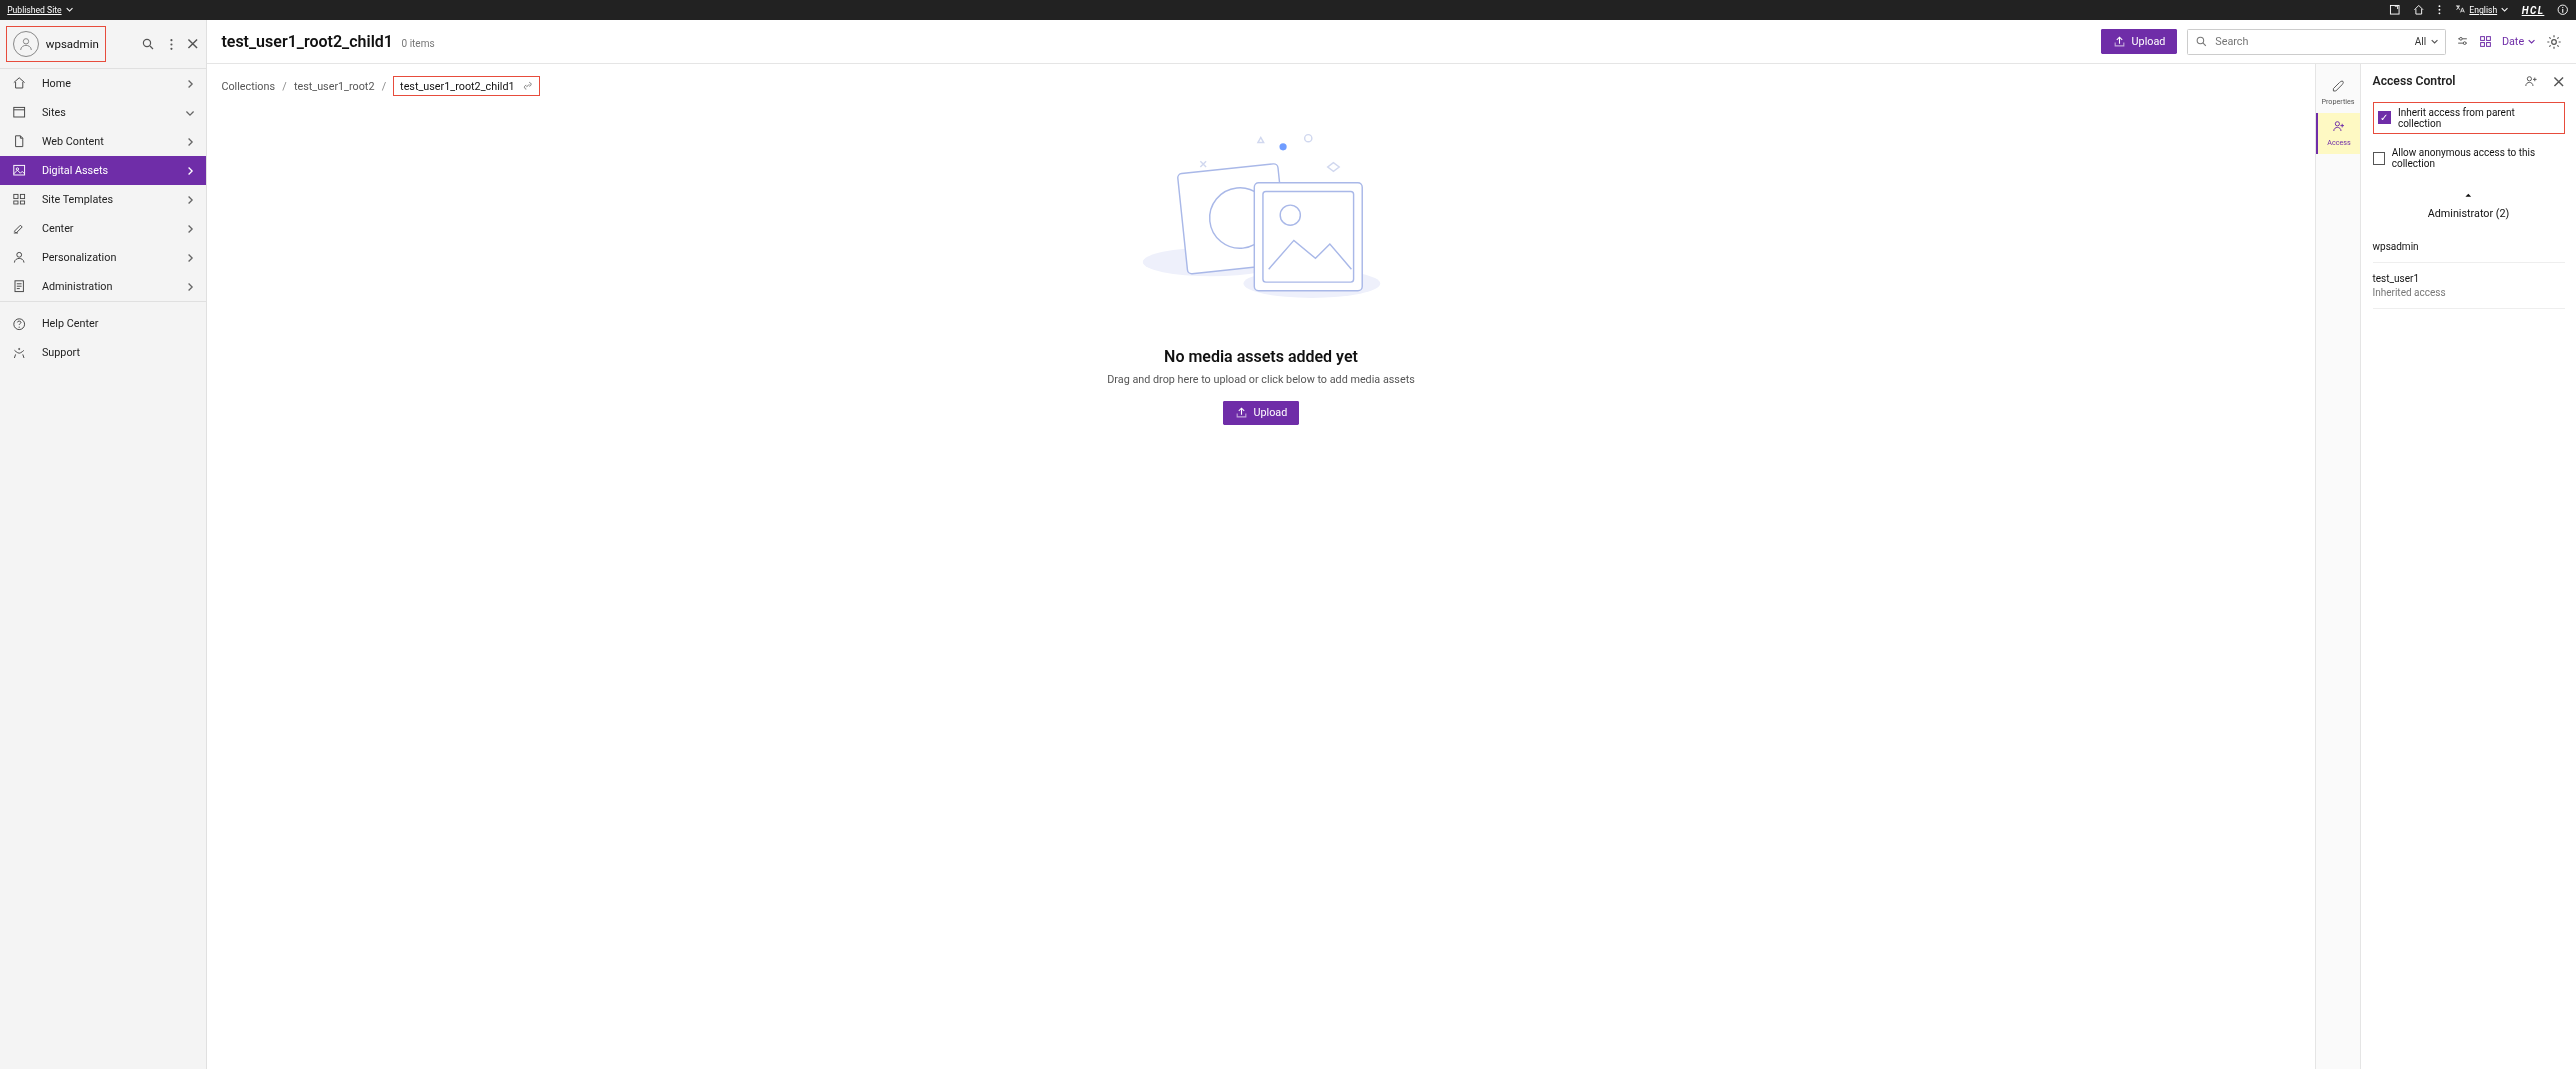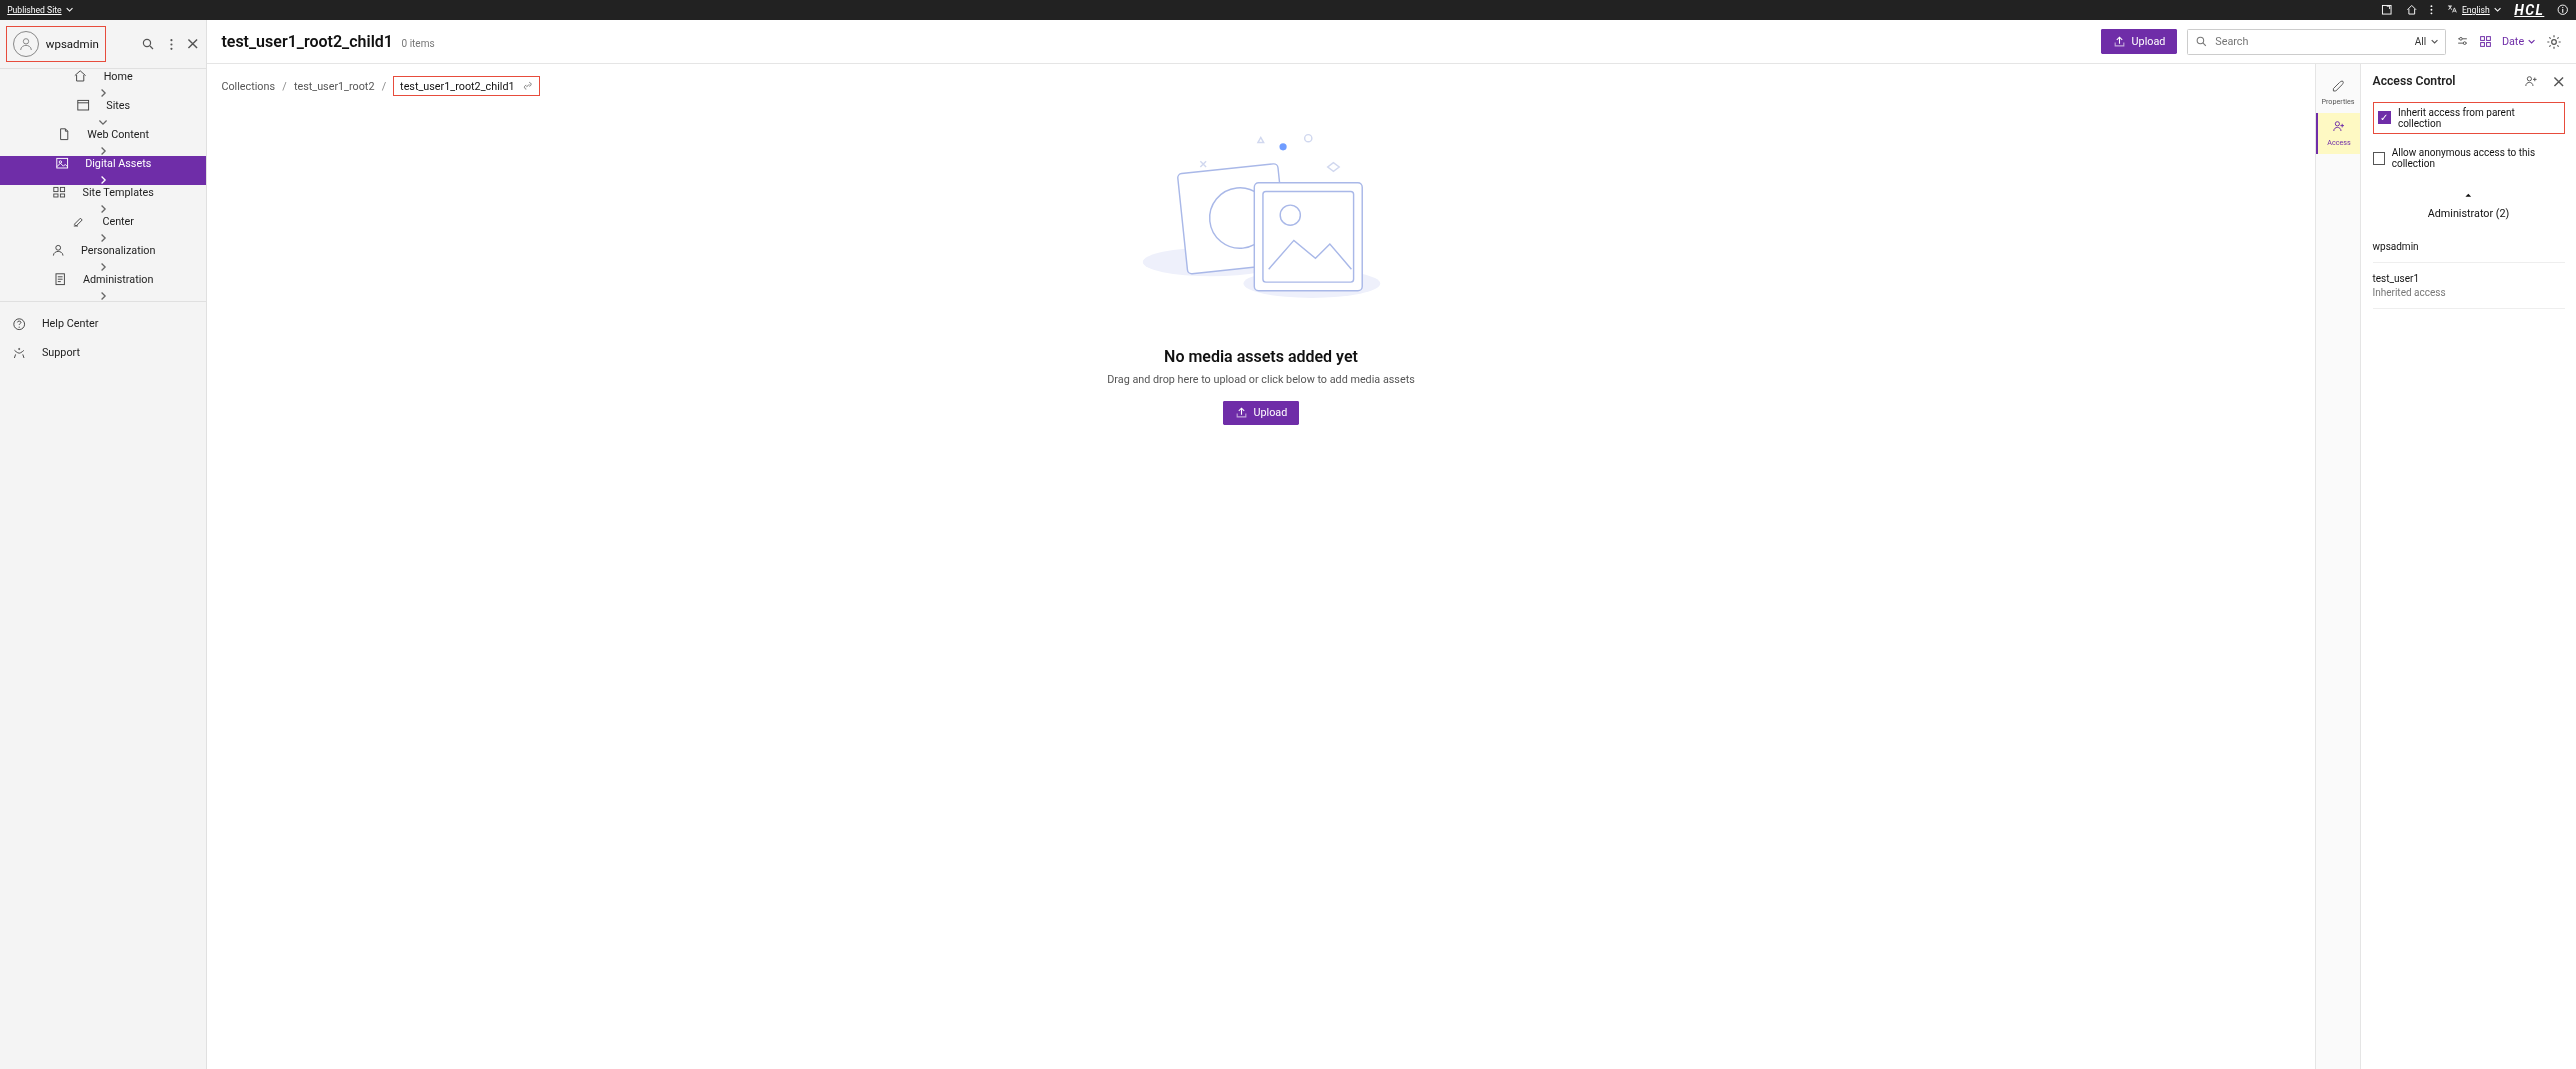--- a/index.html
+++ b/index.html
@@ -13,21 +13,21 @@
   color: #fff;
   display: flex;
   align-items: center;
   padding: 0 7.2px;
   justify-content: space-between;
   font-size: 8.6px;
   text-decoration: underline;
 }
 .topbar .left { display: flex; align-items: center; gap: 5.8px; }
 .topbar .right { display: flex; align-items: center; gap: 13px; }
-.topbar .hcl { font-weight: 700; font-style: italic; letter-spacing: 1.4px; font-size: 14px; }
+.topbar .hcl { font-weight: 700; font-style: italic; letter-spacing: 1.4px; font-size: 10px; }
 .topbar .tgroup { display:flex; align-items:center; gap:4.3px; }
 
 
 .app {
   display: flex;
   height: calc(100% - 20px);
   width: 100%;
 }
 
 
@@ -53,21 +53,21 @@
   padding: 4.3px 5.8px;
 }
 .avatar-circle {
   width: 26px; height: 26px; border: 1.1px solid #888; border-radius: 50%;
   display:flex; align-items:center; justify-content:center;
 }
 .header-actions { display:flex; align-items:center; gap:14.4px; color:#555; }
 .nav { list-style: none; padding: 0; border-bottom: 0.7px solid #e0e0e0; }
 .nav li {
   display:flex; align-items:center; justify-content:space-between;
-  padding: 0 11.5px; height: 29px; cursor:pointer; color:#222;flex-direction:column;
+  padding: 0 11.5px; height: 29px; cursor:pointer; color:#222;
 }
 .nav li .nlabel { display:flex; align-items:center; gap:16px; font-size:10.8px; }
 .nav li.active { background:#6f2da8; color:#fff; }
 .nav li.active svg { stroke:#fff; fill:none; }
 .nav li svg { stroke:#444; }
 .nav2 { list-style:none; padding-top:7.2px; }
 .nav2 li { display:flex; align-items:center; gap:16px; padding:0 11.5px; height:29px; font-size:10.8px; color:#222; }
 
 
 .main { flex:1; display:flex; flex-direction:column; min-width:0; }

